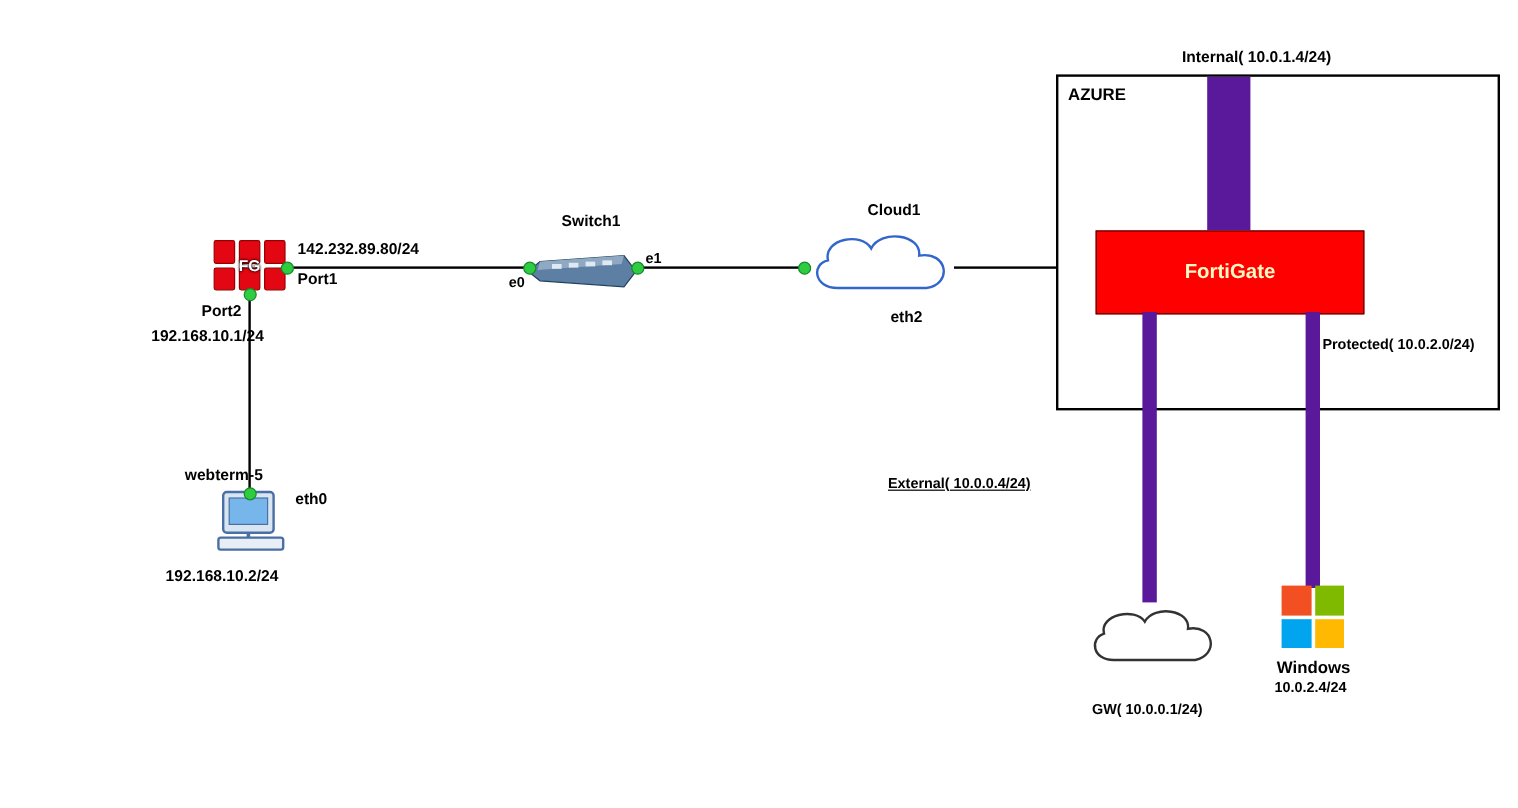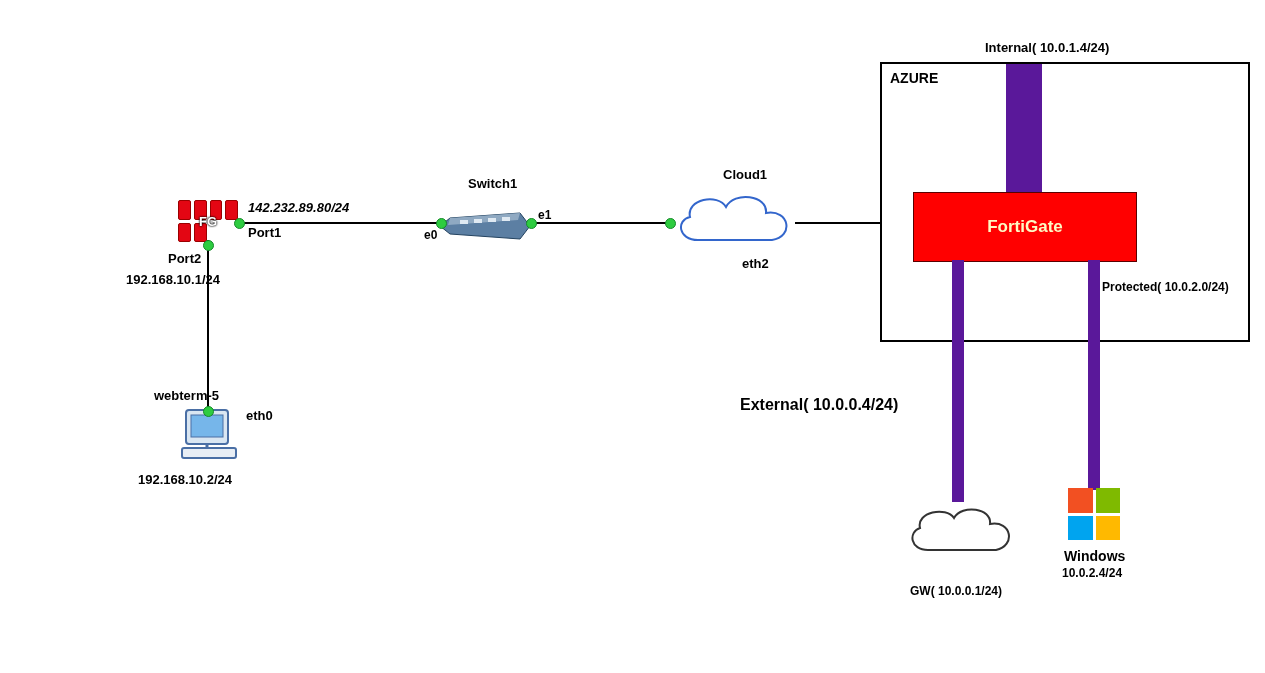--- a/index.html
+++ b/index.html
@@ -79,21 +79,21 @@
     position: absolute;
     background: #000;
   }
 
   
   .fg-icon {
     position: absolute;
     width: 60px;
     height: 42px;
     display: grid;
-    grid-template-columns: repeat(4, 1fr);
+    grid-template-columns: repeat(3, 1fr);
     grid-template-rows: repeat(2, 1fr);
     gap: 3px;
   }
   .fg-icon .brick {
     background: #e30613;
     border: 1px solid #9a0000;
     border-radius: 2px;
   }
   .fg-icon .fg-label-overlay {
     position: absolute;
@@ -163,21 +163,21 @@
     <div class="brick"></div>
       <div class="brick"></div>
       <div class="brick"></div>
     <div class="fg-label-overlay">FG</div>
   </div>
 
   <div class="dot" style="left:234px; top:218px;"></div>
 
   <div class="dot" style="left:203px; top:240px;"></div>
 
-  <div class="label" style="left:248px; top:200px;font-style:italic;">142.232.89.80/24</div>
+  <div class="label" style="left:248px; top:200px;">142.232.89.80/24</div>
   <div class="label" style="left:248px; top:225px;">Port1</div>
   <div class="label" style="left:168px; top:251px;">Port2</div>
   <div class="label" style="left:126px; top:272px;">192.168.10.1/24</div>
 
   <div class="label" style="left:468px; top:176px;">Switch1</div>
   <div class="switch-icon" style="left:440px; top:208px;">
     <svg width="90" height="36" viewBox="0 0 90 36">
       <polygon points="10,10 80,5 90,18 80,31 10,26 0,18" fill="#5c7fa3" stroke="#23425f" stroke-width="1"></polygon>
       <polygon points="10,10 80,5 78,12 8,17" fill="#8fa9c2"></polygon>
       <rect x="20" y="12" width="8" height="4" fill="#dfe9f2"></rect>
@@ -222,21 +222,21 @@
 
   <div class="fgt-box" style="left:913px; top:192px; width:222px; height:68px;">
     <span>FortiGate</span>
   </div>
 
   <div class="vbar" style="left:952px; top:260px; width:12px; height:242px;"></div>
 
   <div class="vbar" style="left:1088px; top:260px; width:12px; height:230px;"></div>
 
   <div class="label" style="left:1102px; top:280px; font-size:12px;">Protected( 10.0.2.0/24)</div>
-  <div class="label" style="left:740px; top:396px; font-size:16px;">External( 10.0.0.4/24)</div>
+  <div class="label" style="left:740px; top:396px; font-size:12px;text-decoration:underline;">External( 10.0.0.4/24)</div>
 
   <div class="cloud-icon" style="left:900px; top:498px;">
     <svg width="120" height="66" viewBox="0 0 120 66">
       <path d="M28 52 C10 52 8 34 20 30 C16 14 46 8 54 20 C62 6 92 10 90 26 C112 22 116 48 96 52 Z" fill="#ffffff" stroke="#333" stroke-width="2"></path>
     </svg>
   </div>
   <div class="label small" style="left:910px; top:584px;">GW( 10.0.0.1/24)</div>
 
   <div class="win-icon" style="left:1068px; top:488px;">
     <div></div>

